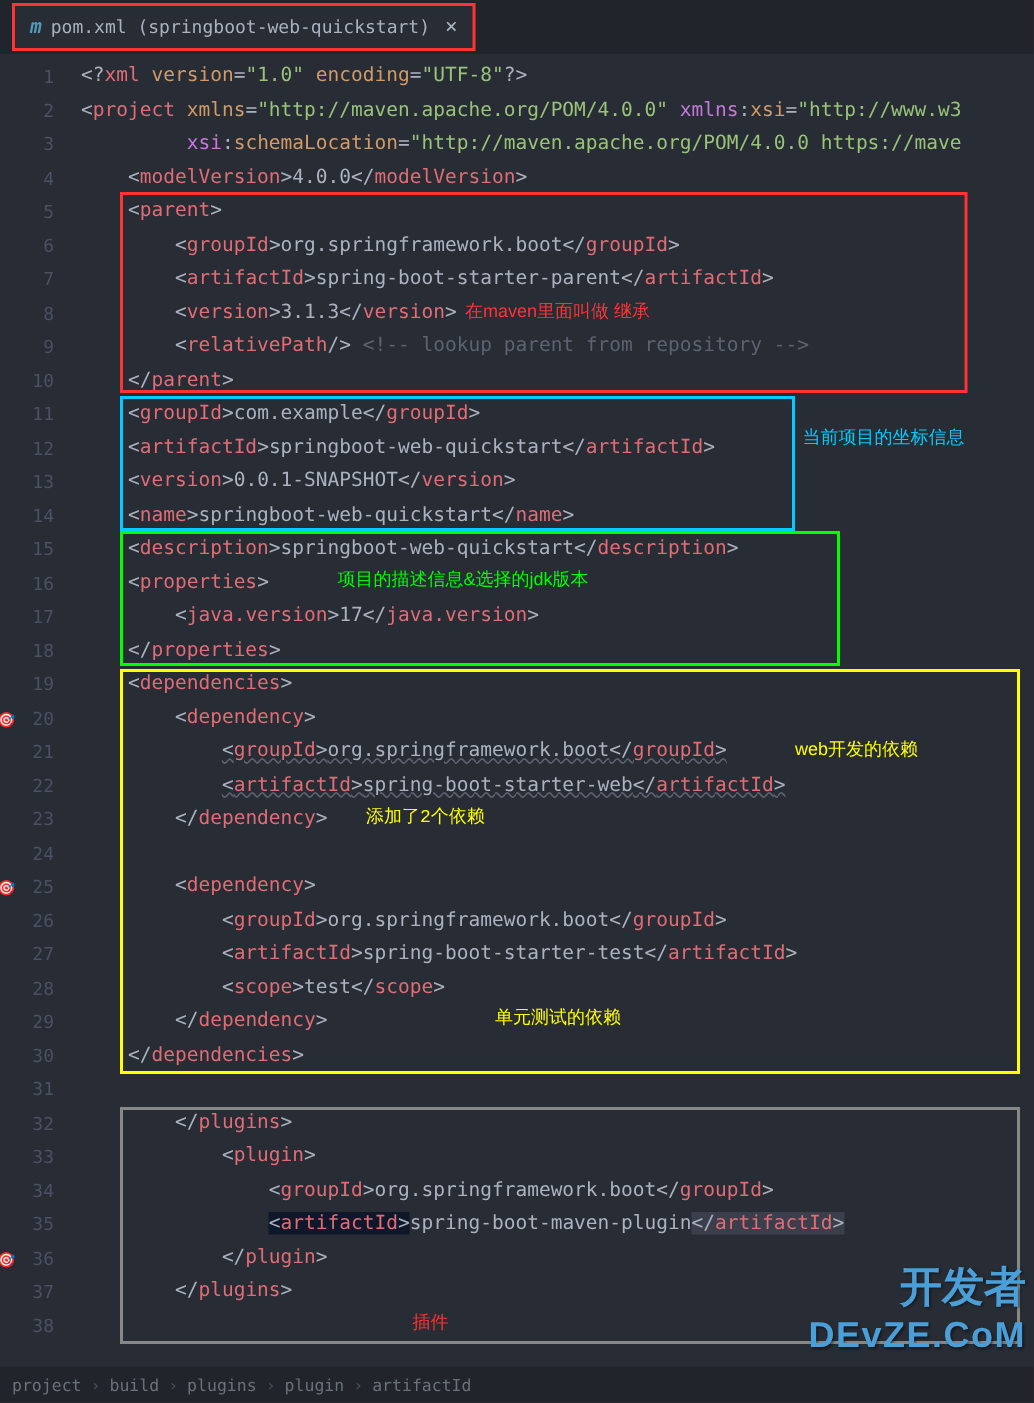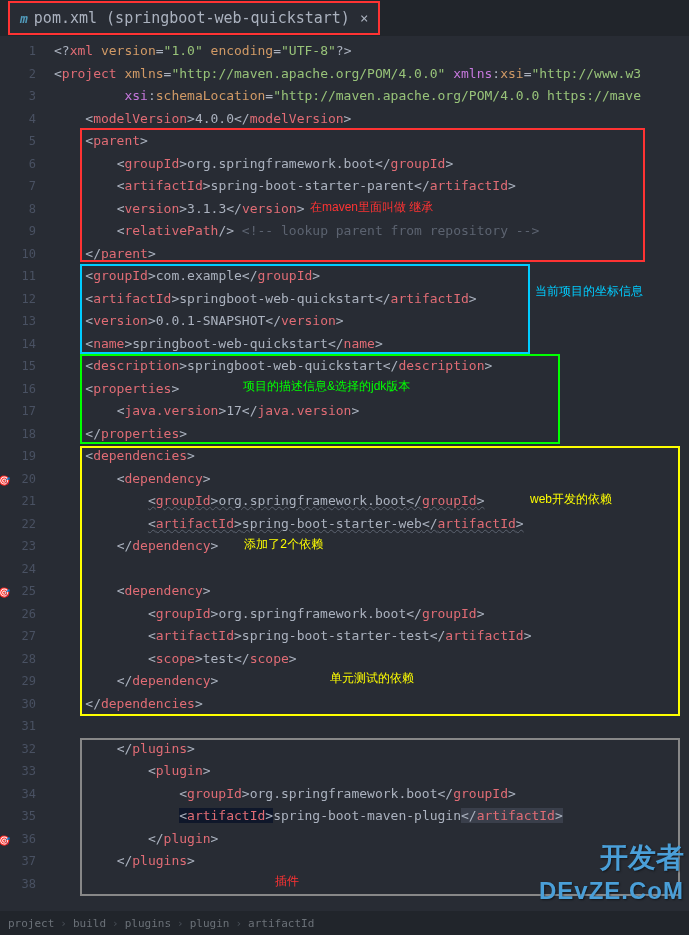--- a/index.html
+++ b/index.html
@@ -28,21 +28,21 @@
       border: 2px solid #ff3333;
       gap: 6px;
     }
     .tab-icon {
       color: #519aba;
       font-style: italic;
       font-weight: bold;
     }
     .tab-title {
       color: #abb2bf;
-      font-size: 15px;
+      font-size: 12px;
     }
     .tab-close {
       color: #abb2bf;
       font-size: 14px;
       margin-left: 4px;
     }
     .editor {
       display: flex;
       position: relative;
     }
@@ -206,21 +206,21 @@
     </div>
   <div class="code" id="code">
 
     <div class="annotation-box box-red" style="top:92px; left:30px; width:565px; height:134px;"></div>
     <div class="annotation-text txt-red" style="top:163px; left:260px;">在maven里面叫做 继承</div>
 
     <div class="annotation-box box-cyan" style="top:228px; left:30px; width:450px; height:90px;"></div>
     <div class="annotation-text txt-cyan" style="top:248px; left:485px; width:140px; line-height:1.3;">当前项目的坐标信息</div>
 
     <div class="annotation-box box-green" style="top:318px; left:30px; width:480px; height:90px;"></div>
-    <div class="annotation-text txt-green" style="top:342px; left:193px;">项目的描述信息&amp;选择的jdk版本</div>
+    <div class="annotation-text txt-green" style="top:342px; left:175px;">项目的描述信息&amp;选择的jdk版本</div>
 
     <div class="annotation-box box-yellow" style="top:410px; left:30px; width:600px; height:270px;"></div>
     <div class="annotation-text txt-yellow" style="top:455px; left:480px;">web开发的依赖</div>
     <div class="annotation-text txt-yellow" style="top:500px; left:194px;font-family:Liberation Mono, monospace;">添加了2个依赖</div>
     <div class="annotation-text txt-yellow" style="top:634px; left:280px;">单元测试的依赖</div>
 
     <div class="annotation-box box-grey" style="top:702px; left:30px; width:600px; height:158px;"></div>
     <div class="annotation-text txt-red" style="top:837px; left:225px;">插件</div>
 
   <div class="code-line"><span class="punc">&lt;?</span><span class="tag">xml</span> <span class="attr">version</span><span class="punc">=</span><span class="str">"1.0"</span> <span class="attr">encoding</span><span class="punc">=</span><span class="str">"UTF-8"</span><span class="punc">?&gt;</span></div>

